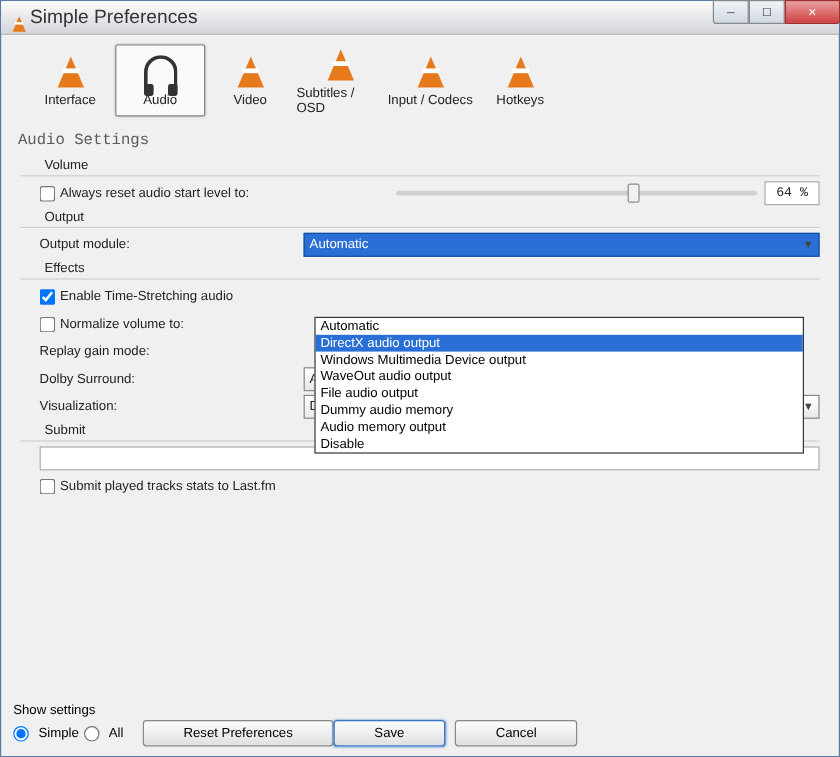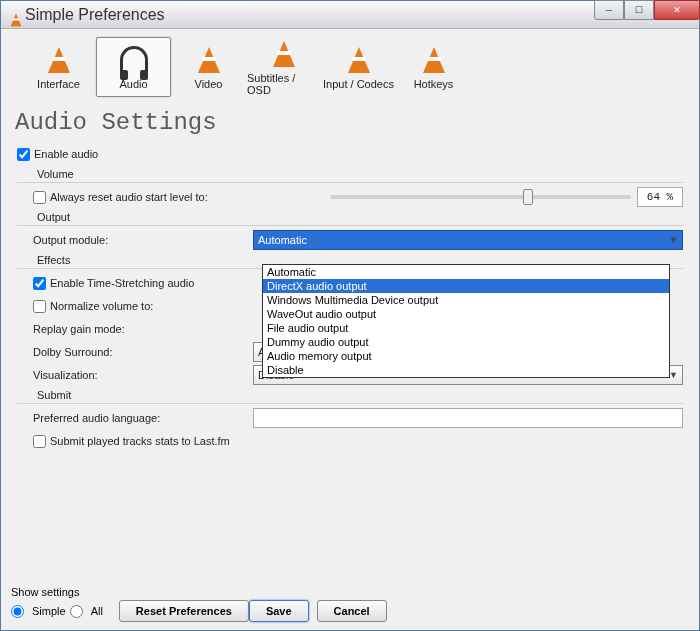--- a/index.html
+++ b/index.html
@@ -16,42 +16,42 @@
 .content { padding: 4px 10px 0 10px; height: 560px; }
 .tabs { display: flex; gap: 0; padding: 4px 0 6px 10px; }
 .tab { width: 75px; height: 60px; border: 1px solid transparent; display: flex; flex-direction: column; align-items: center; justify-content: center; font-size: 11px; color: #222; border-radius: 2px; }
 .tab.selected { border-color: #888; background: #fafafa; box-shadow: 0 0 2px rgba(0,0,0,.2); }
 .tab-icon { width: 32px; height: 32px; margin-bottom: 2px; display: flex; align-items: center; justify-content: center; }
 .cone { width: 0; height: 0; border-left: 11px solid transparent; border-right: 11px solid transparent; border-bottom: 26px solid #e67a1a; position: relative; }
 .cone::after { content:""; position:absolute; left:-7px; top:10px; width:14px; height:4px; background:#fff; }
 .headphone { width:28px; height:28px; border:3px solid #333; border-bottom:none; border-radius:14px 14px 0 0; position:relative; }
 .headphone::before, .headphone::after { content:""; position:absolute; bottom:-6px; width:8px; height:10px; background:#333; border-radius:2px; }
 .headphone::before { left:-3px; } .headphone::after { right:-3px; }
-.section-title { font-family: "Courier New", monospace; font-size: 24px; color: #5a5a5a; margin: 6px 0 8px 4px; }
+.section-title { font-family: "Courier New", monospace; font-size: 13px; color: #5a5a5a; margin: 6px 0 8px 4px; }
 .form { padding: 0 6px; font-family: "Courier New", monospace; font-size: 12px; color: #222; }
 .row { display: flex; align-items: center; margin: 3px 0; min-height: 20px; }
 .label { width: 220px; }
 .group-label { font-weight: normal; margin: 4px 0 2px 4px; }
 .group-line { border-top: 1px solid #d0d0d0; margin: 2px 0 4px 0; }
 input[type=checkbox], input[type=radio] { margin-right: 4px; vertical-align: middle; }
 .slider-wrap { flex:1; display:flex; align-items:center; gap:6px; }
 .slider { flex:1; height:4px; background:#d0d0d0; position:relative; border-radius:2px; }
 .slider-thumb { position:absolute; top:-6px; width:10px; height:16px; background:#f0f0f0; border:1px solid #888; border-radius:2px; }
 .pct-box { width:46px; height:20px; border:1px solid #aaa; background:#fff; display:flex; align-items:center; justify-content:center; font-family:"Courier New"; }
 .combo { flex:1; height:20px; border:1px solid #888; background:linear-gradient(#fff,#e8e8e8); padding:0 4px; display:flex; align-items:center; justify-content:space-between; font-family:"Courier New"; font-size:12px; }
 .combo.highlight { background:#2a6fd6; color:#fff; border-color:#1a4fa0; }
 .combo-arrow { font-size:9px; color:#444; }
 .combo-small { width:90px; flex:none; }
 .textfield { flex:1; height:20px; border:1px solid #aaa; background:#fff; padding:0 4px; }
 .dropdown-list { position:absolute; left:261px; top:263px; width:408px; border:1px solid #333; background:#fff; font-family:"Courier New"; font-size:12px; z-index:10; }
 .dropdown-list div { padding:1px 4px; }
 .dropdown-list .sel { background:#2a6fd6; color:#fff; }
 .footer { position:absolute; bottom:8px; left:10px; right:10px; display:flex; align-items:flex-end; justify-content:flex-start; }
 .footer-left { font-family:"Courier New"; font-size:12px; }
-.btn { height:22px; padding:0 16px; border:1px solid #888; background:linear-gradient(#fcfcfc,#e0e0e0); font-size:11px; border-radius:3px;font-weight:bold; }
+.btn { height:22px; padding:0 33px; border:1px solid #888; background:linear-gradient(#fcfcfc,#e0e0e0); font-size:11px; border-radius:3px; }
 .btn.primary { border-color:#3a78c8; box-shadow:0 0 2px #3a78c8; }
 .footer-right { display:flex; gap:8px; }
 .indent { padding-left: 16px; }
 </style>
 </head>
 <body>
 
 <div class="window">
   <div class="titlebar">
     <span class="titlebar-icon"><span class="cone" style="transform:scale(.5);display:inline-block"></span></span>
@@ -99,24 +99,20 @@
         <div class="tab-icon">
             <div class="cone"></div>
           </div>
         <span>Hotkeys</span>
       </div>
     </div>
 
     <div class="section-title">Audio Settings</div>
 
     <div class="form">
-      <div class="row">
-        <input type="checkbox" checked="" style="">
-        <span>Enable audio</span>
-      </div>
 
       <div class="group-label indent">Volume</div>
       <div class="group-line"></div>
       <div class="row indent">
         <input type="checkbox" style="">
         <span class="label" style="width:280px">Always reset audio start level to:</span>
         <div class="slider-wrap">
           <div class="slider">
               <div class="slider-thumb" style="left:64%"></div>
             </div>
@@ -161,36 +157,35 @@
         <span class="label">Visualization:</span>
         <div class="combo">
           <span>Disable</span>
           <span class="combo-arrow">▼</span>
         </div>
       </div>
 
       <div class="group-label indent">Submit</div>
       <div class="group-line"></div>
       <div class="row indent">
-        <span class="label">Preferred audio language:</span>
         <input class="textfield" type="text" style="">
       </div>
       <div class="row indent">
         <input type="checkbox" style="">
         <span>Submit played tracks stats to Last.fm</span>
       </div>
     </div>
 
     <div class="dropdown-list">
       <div>Automatic</div>
       <div class="sel">DirectX audio output</div>
       <div>Windows Multimedia Device output</div>
       <div>WaveOut audio output</div>
       <div>File audio output</div>
-      <div>Dummy audio output</div>
+      <div>Dummy audio memory</div>
       <div>Audio memory output</div>
       <div>Disable</div>
     </div>
   </div>
 
   <div class="footer">
     <div class="footer-left">
       <div>Show settings</div>
       <div style="display:flex;align-items:center;gap:4px;margin-top:2px">
         <input type="radio" checked="" style="">

